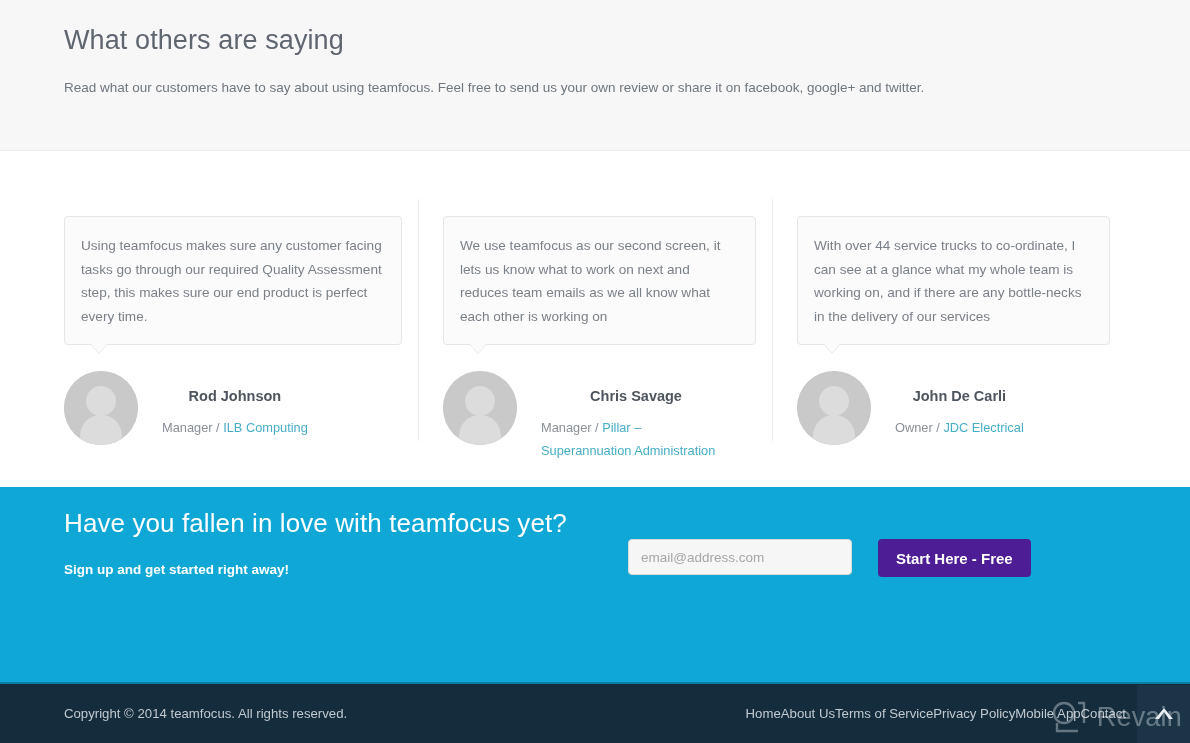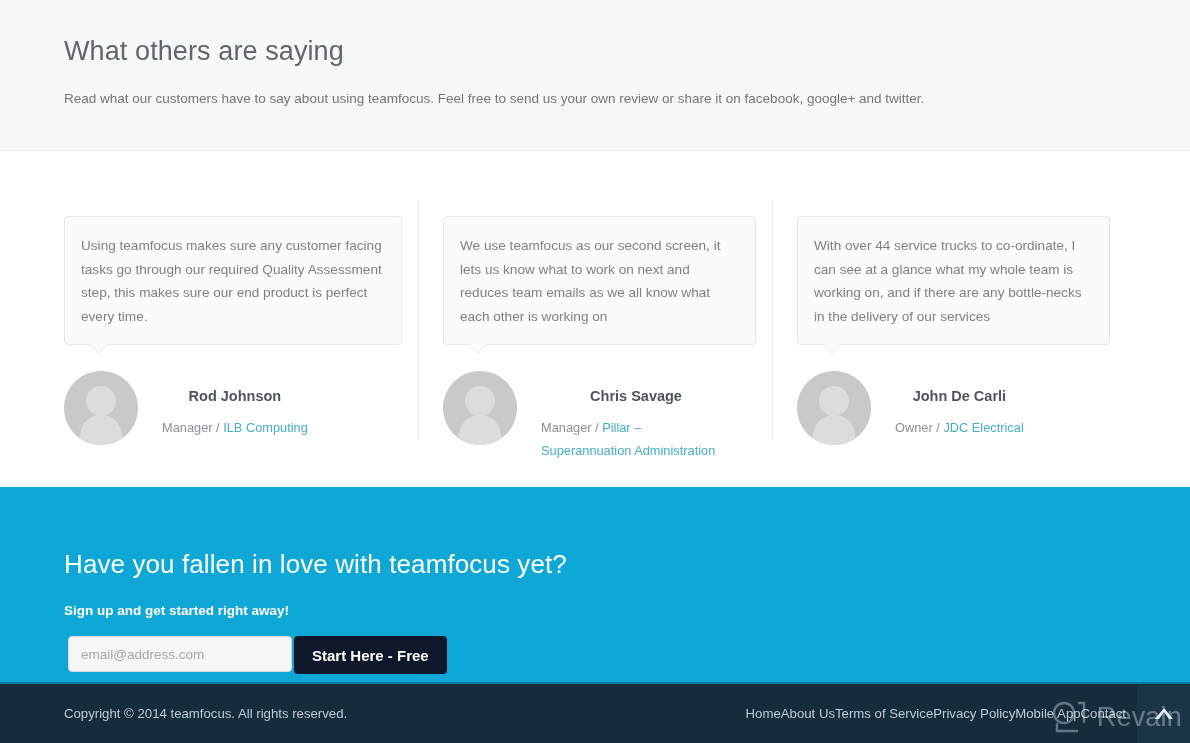--- a/index.html
+++ b/index.html
@@ -11,21 +11,21 @@
     font-family: "Liberation Sans", sans-serif;
     overflow: hidden;
     position: relative;
   }
 
   
   .intro-band {
     background: #f7f7f7;
     border-bottom: 1px solid #ebebeb;
     height: 151px;
-    padding: 11px;
+    padding: 0;
     position: relative;
   }
   .intro-inner {
     width: 1062px;
     margin: 0 auto;
     padding-left: 0px;
   }
   .intro-title {
     margin: 0;
     padding-top: 20px;
@@ -141,23 +141,22 @@
   
   .cta {
     background: #0fa8d6;
     height: 195px;
     position: relative;
   }
   .cta-inner {
     width: 1062px;
     margin: 0 auto;
     display: flex;
-    align-items: flex-start;
-    padding-top: 60px;
-    flex-direction: column;
+    align-items: flex-end;
+    padding-top: 19px;
   }
   .cta-left { width: 560px; }
   .cta-title {
     margin: 0;
     font-size: 26px;
     font-weight: 300;
     color: #ffffff;
     line-height: 34px;
     letter-spacing: .1px;
   }
@@ -181,25 +180,25 @@
     border-radius: 4px;
     background: #f6f6f6;
     font-size: 13.5px;
     color: #7a7a7a;
     padding: 0 12px;
     font-family: "Liberation Sans", sans-serif;
     outline: none;
   }
   .email-input::placeholder { color: #a6a6a6; }
   .cta-btn {
-    margin-left: 2px;
+    margin-left: 26px;
     height: 38px;
     border: 0;
     border-radius: 4px;
-    background: #0f172a;
+    background: #4c1d95;
     color: #ffffff;
     font-size: 15px;
     font-weight: bold;
     padding: 0 18px;
     cursor: pointer;
     font-family: "Liberation Sans", sans-serif;
   }
 
   
   .footer {

